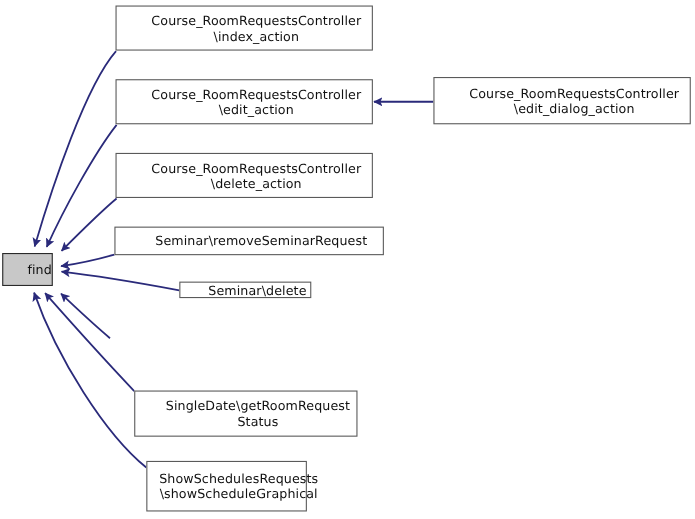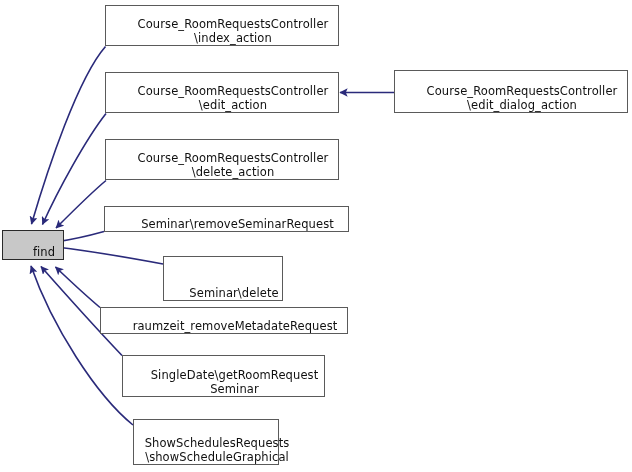--- a/index.html
+++ b/index.html
@@ -31,21 +31,21 @@
   .node {
     position: absolute;
     box-sizing: border-box;
     background: #ffffff;
     border: 1px solid #5a5a5a;
     color: #101010;
     font-size: 11.5px;
     line-height: 14px;
     text-align: center;
     display: flex;
-    align-items: flex-end;
+    align-items: center;
     justify-content: center;
     white-space: pre-line;
     letter-spacing: 0.1px;
     z-index: 2;
     padding-left: 22px;
   }
   .node.root {
     background: #c8c8c8;
     border: 1px solid #2a2a2a;
     font-size: 11.5px;
@@ -74,21 +74,21 @@
       <path d="M 106,180.5 C 92,192 72,212 56,228"></path>
       <path d="M 104,231.5 C 88,236 69,240 55.5,242"></path>
       <path d="M 163,264 C 120,256 82,250 56,247"></path>
       <path d="M 100,307.5 C 84,294 66,277 55.5,267"></path>
       <path d="M 122,355.5 C 94,326 60,288 41,266.5"></path>
       <path d="M 133,425 C 96,395 52,326 31,266"></path>
       <path d="M 394,92.5 L 340,92.5"></path>
     </g>
   </svg>
 
-  <div class="node root" style="left:2px; top:230px; width:62px; height:30px;">
+  <div class="node root" style="left:2px; top:230px; width:46px; height:30px;">
     <span class="node-label">find</span>
   </div>
 
   <div class="node" style="left:105px; top:5px; width:234px; height:41px;">
     <span class="node-label">Course_RoomRequestsController
 \index_action</span>
   </div>
 
   <div class="node" style="left:105px; top:72px; width:234px; height:41px;">
     <span class="node-label">Course_RoomRequestsController
@@ -97,31 +97,28 @@
 
   <div class="node" style="left:105px; top:139px; width:234px; height:41px;">
     <span class="node-label">Course_RoomRequestsController
 \delete_action</span>
   </div>
 
   <div class="node" style="left:104px; top:206px; width:245px; height:26px;">
     <span class="node-label">Seminar\removeSeminarRequest</span>
   </div>
 
-  <div class="node" style="left:163px; top:256px; width:120px; height:45px;">
+  <div class="node" style="left:163px; top:256px; width:120px; height:15px;">
     <span class="node-label">Seminar\delete</span>
   </div>
 
-  <div class="node" style="left:100px; top:307px; width:248px; height:27px;">
-    <span class="node-label">raumzeit_removeMetadateRequest</span>
-  </div>
 
   <div class="node" style="left:122px; top:355px; width:203px; height:42px;">
     <span class="node-label">SingleDate\getRoomRequest
-Seminar</span>
+Status</span>
   </div>
 
   <div class="node" style="left:133px; top:419px; width:146px; height:46px;">
     <span class="node-label">ShowSchedulesRequests
 \showScheduleGraphical</span>
   </div>
 
   <div class="node" style="left:394px; top:70px; width:234px; height:43px;">
     <span class="node-label">Course_RoomRequestsController
 \edit_dialog_action</span>

